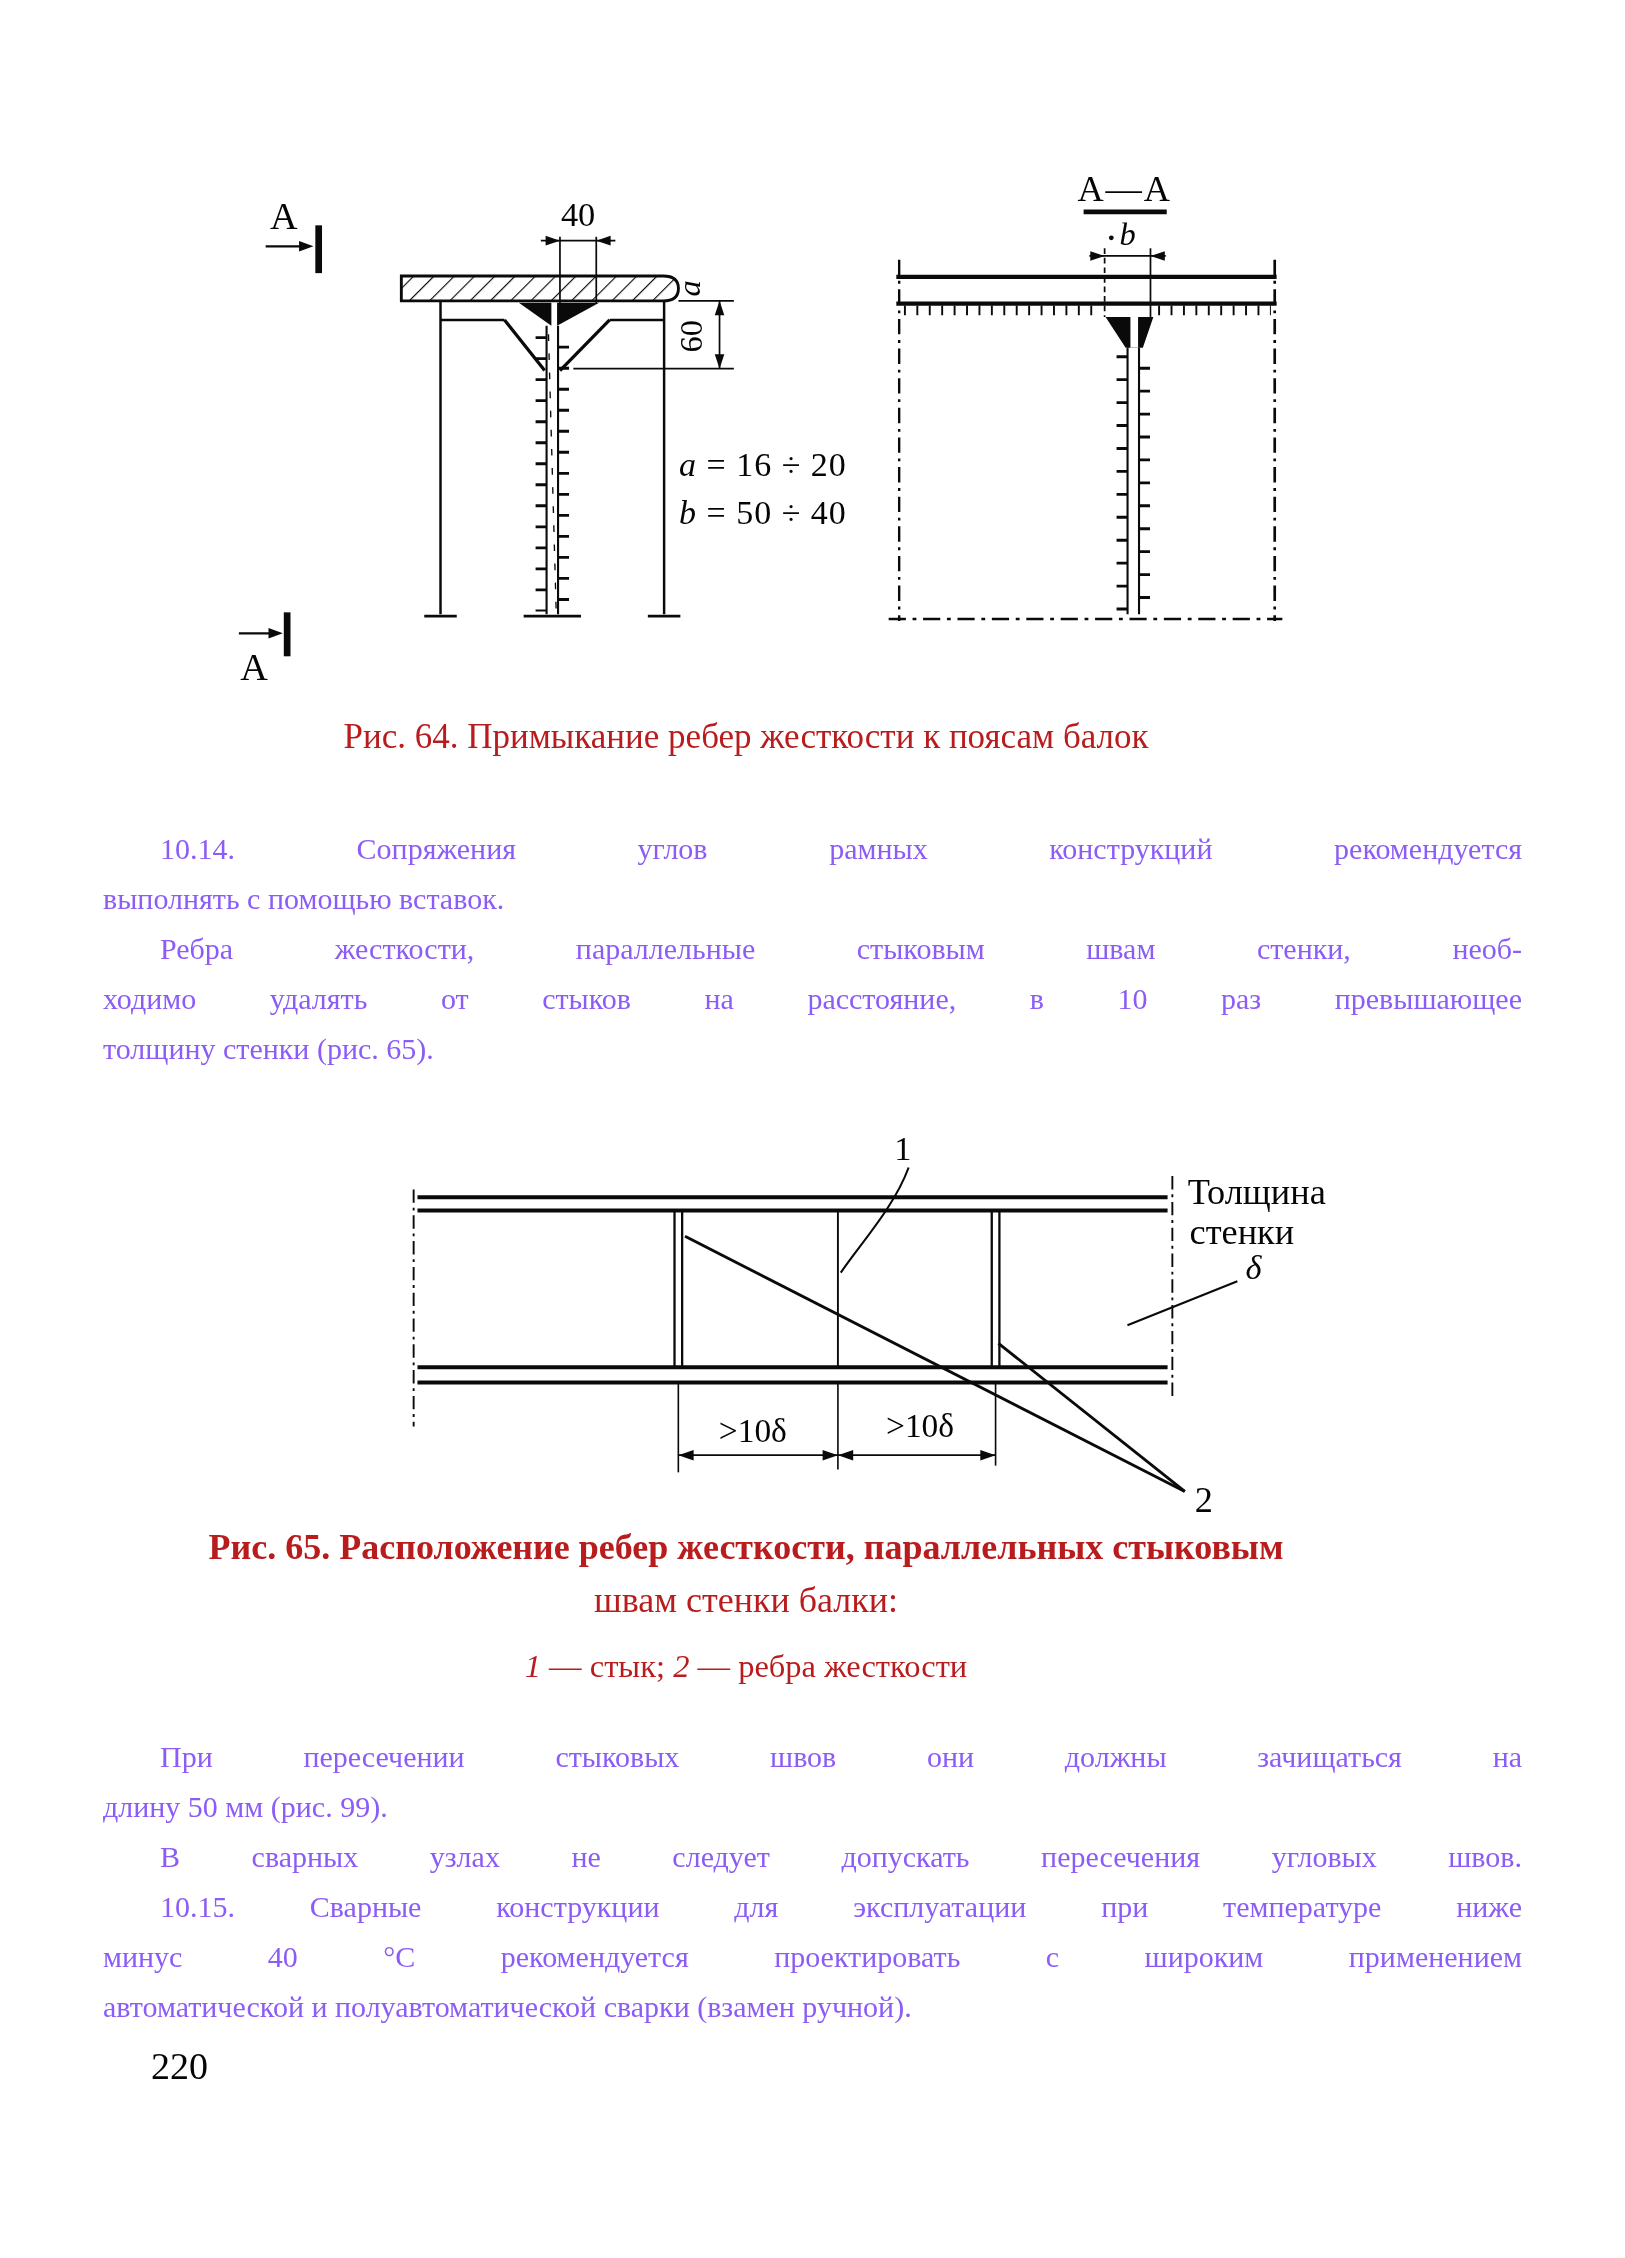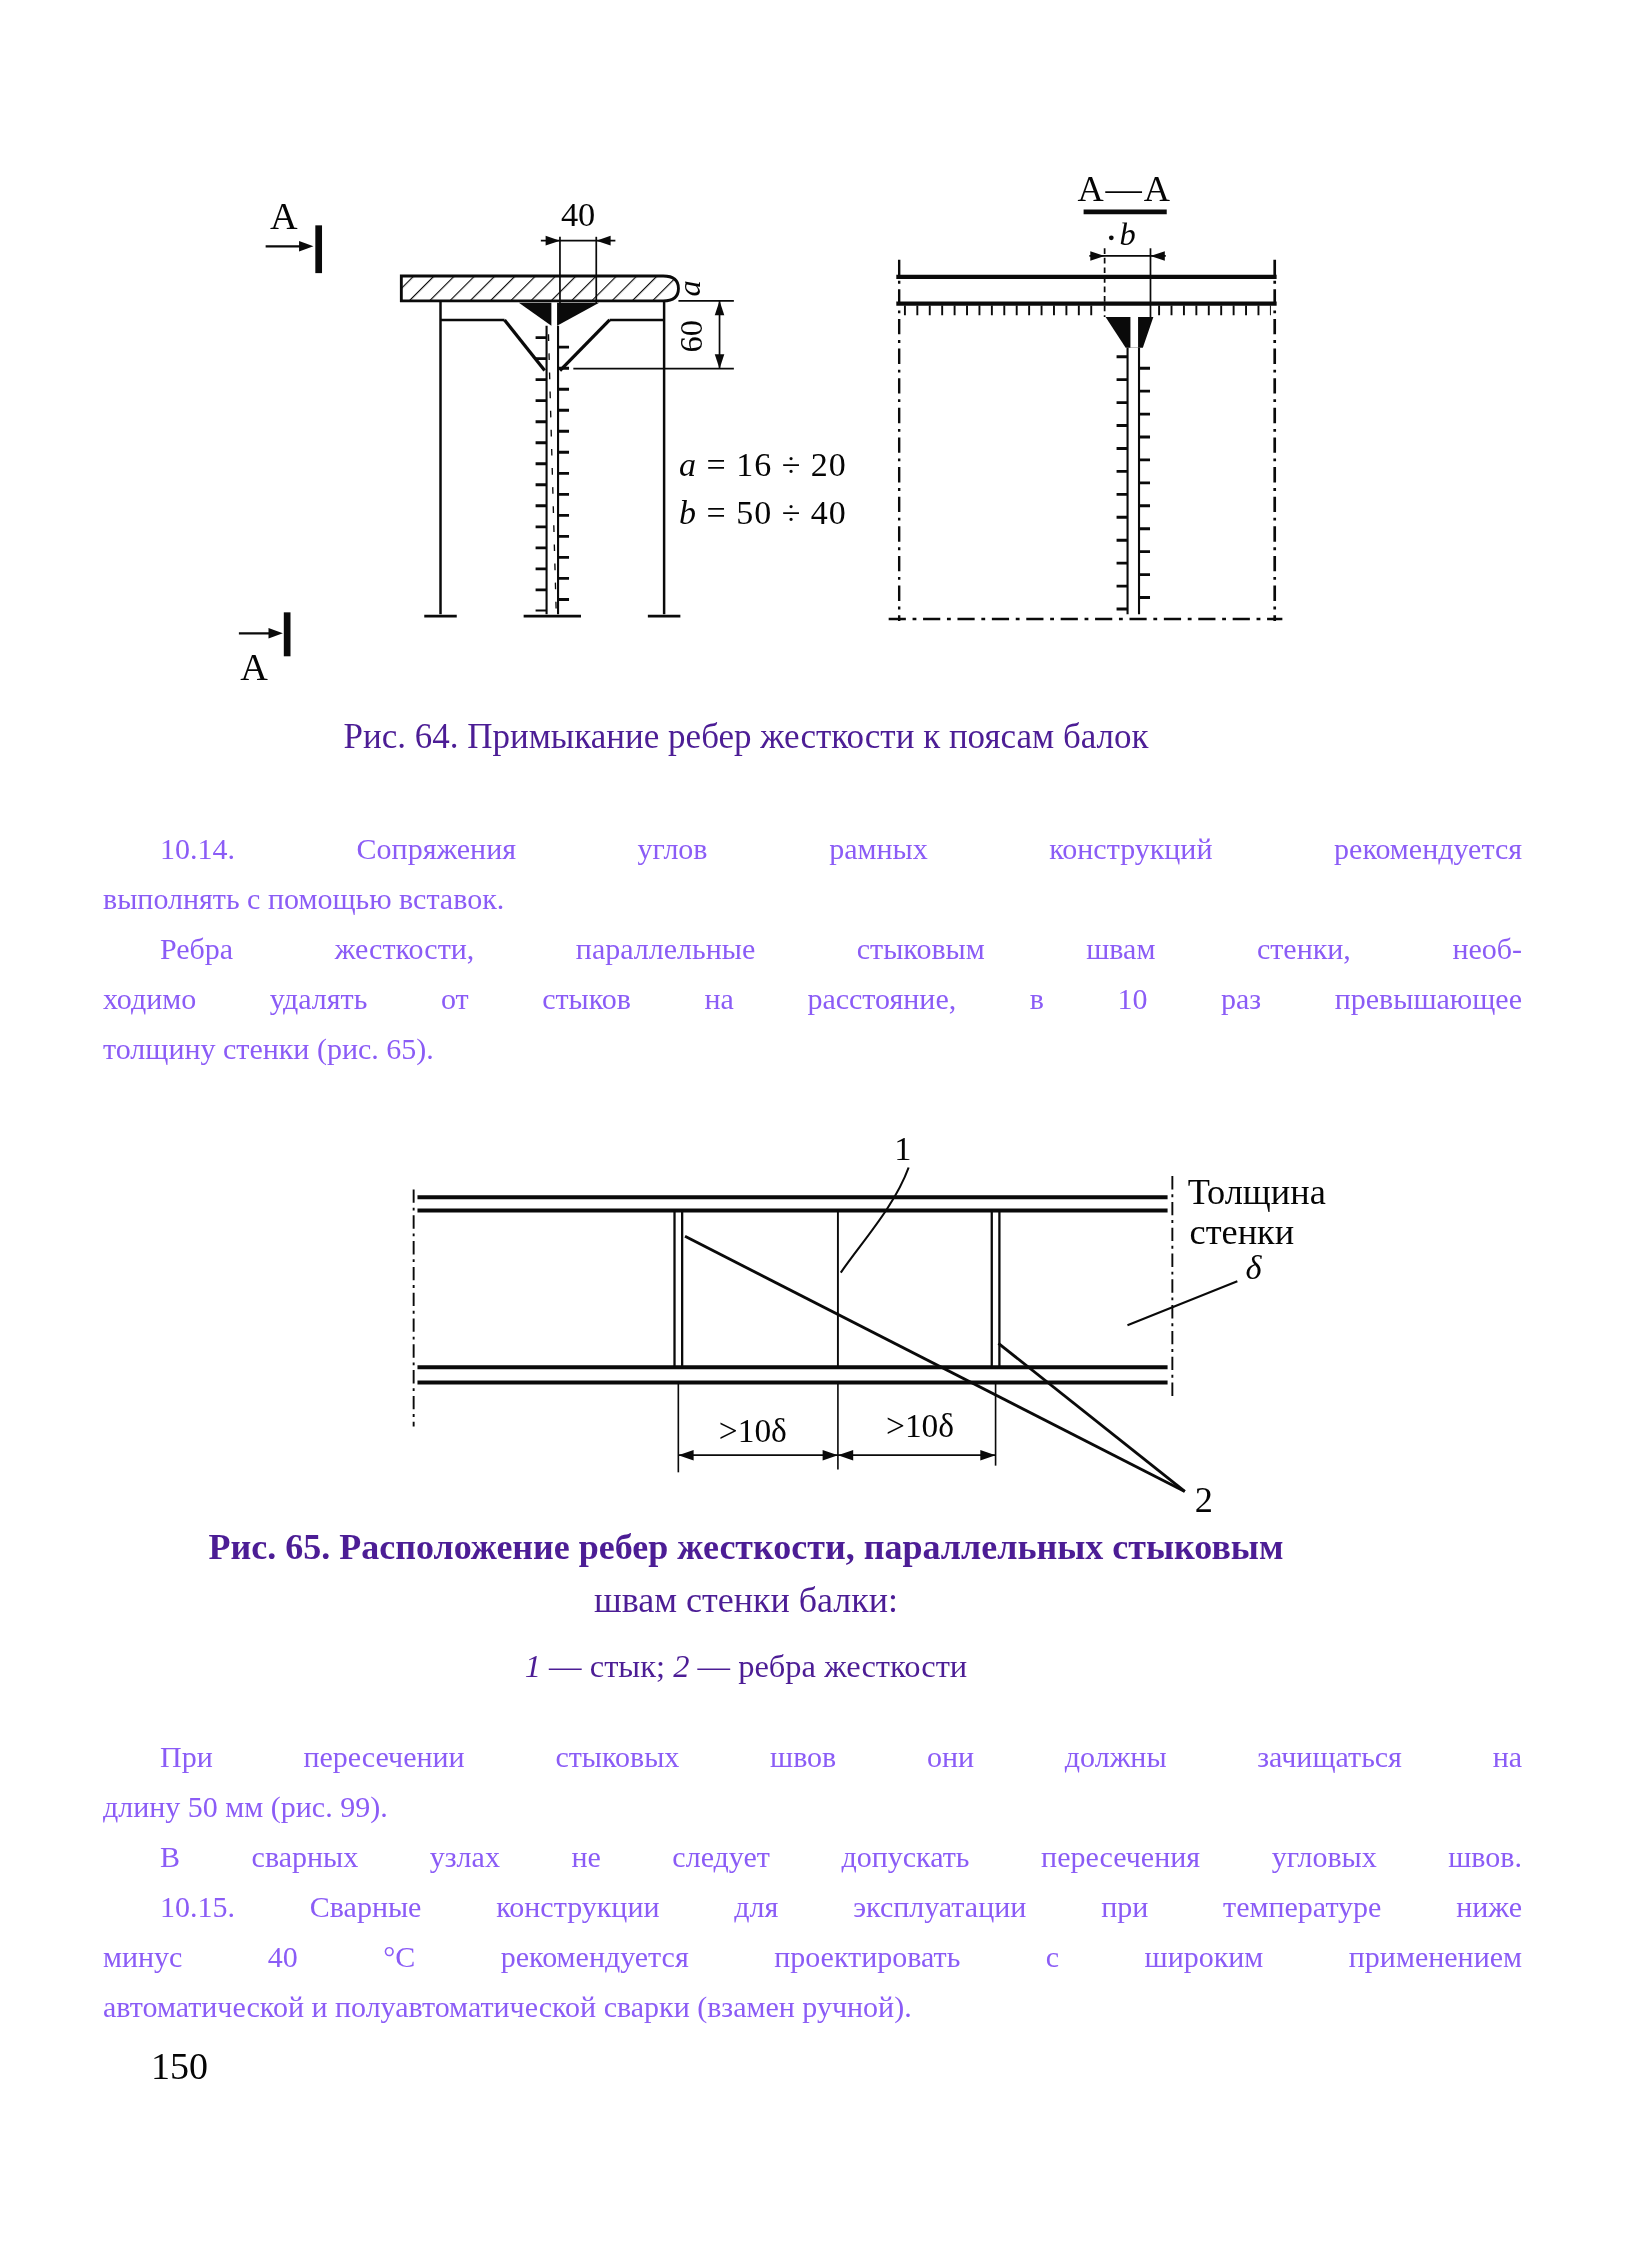--- a/index.html
+++ b/index.html
@@ -5,21 +5,21 @@
   html,body{margin:0;padding:0;}
   body{
     width:1625px;height:2259px;position:relative;background:#ffffff;
     font-family:"Liberation Serif", serif;color:#000;overflow:hidden;
   }
   .abs{position:absolute;}
   .tb{position:absolute;left:103px;width:1419px;font-size:30px;line-height:50px;color:#8b5cf6;}
   .jline{text-align:justify;text-align-last:justify;}
   .lline{text-align:left;text-align-last:left;}
   .ind{text-indent:57px;}
-  .centered{position:absolute;left:29px;width:1434px;text-align:center;color:#4c1d95;}
+  .centered{position:absolute;left:29px;width:1434px;text-align:center;color:#b91c1c;}
   .cap{font-size:35px;}
   .legend{font-size:32.5px;}
   .eq{position:absolute;font-size:34px;color:#050505;letter-spacing:1px;white-space:nowrap;margin-top:20px;}
   .eq i{font-family:"Liberation Serif",serif;}
   .pageno{position:absolute;left:151px;top:2044px;font-size:38px;color:#050505;}
   svg{position:absolute;}
   svg text{fill:#050505;font-family:"Liberation Serif",serif;}
   .drawline{stroke:#0a0a0a;fill:none;}
 </style>
 </head>
@@ -178,14 +178,14 @@
 
 <div class="tb" style="top:1732px;">
   <div class="jline ind">При пересечении стыковых швов они должны зачищаться на</div>
   <div class="lline">длину 50 мм (рис. 99).</div>
   <div class="jline ind">В сварных узлах не следует допускать пересечения угловых швов.</div>
   <div class="jline ind">10.15. Сварные конструкции для эксплуатации при температуре ниже</div>
   <div class="jline">минус 40 °С рекомендуется проектировать с широким применением</div>
   <div class="lline">автоматической и полуавтоматической сварки (взамен ручной).</div>
 </div>
 
-<div class="pageno">150</div>
+<div class="pageno">220</div>
 
 
 </body></html>

